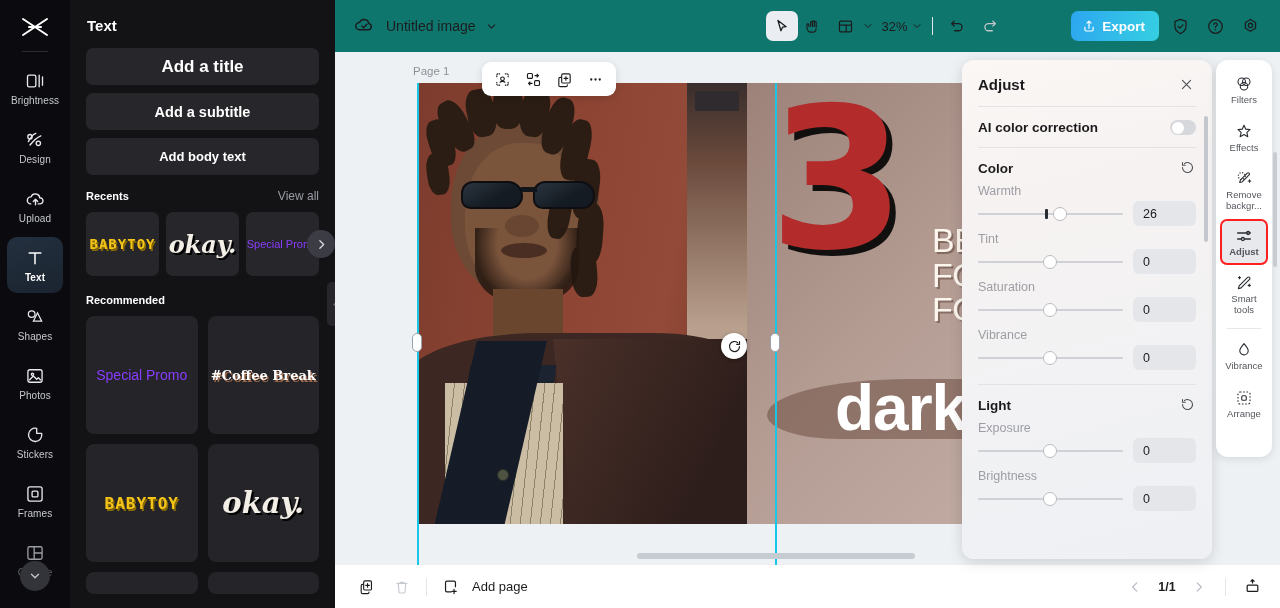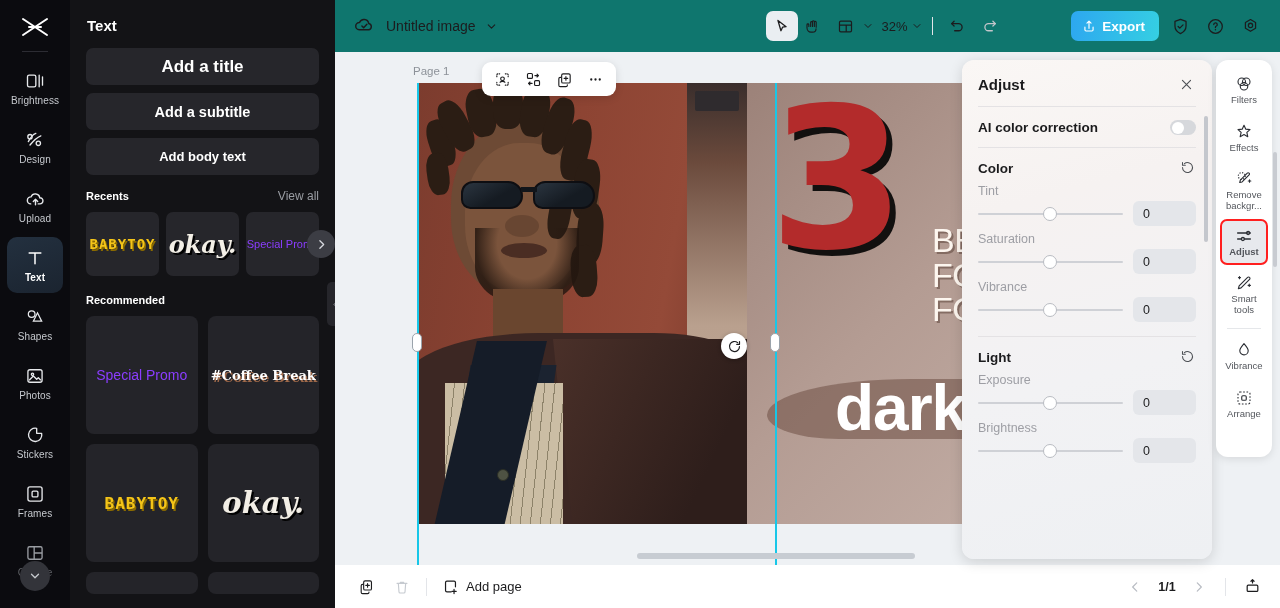--- a/index.html
+++ b/index.html
@@ -163,21 +163,21 @@
   .rot-h { position:absolute; left:386px; top:281px; width:26px; height:26px; border-radius:50%; background:#fff;
            box-shadow:0 1px 4px rgba(0,0,0,.3); display:flex; align-items:center; justify-content:center; z-index:12;}
 
   .hscroll { position:absolute; left:302px; bottom:6px; width:278px; height:6px; border-radius:3px; background:#c7ccd2; z-index: 9; }
 
   .bottombar {
     height: 43px; background:#fff; display:flex; align-items:center; padding: 0 15px 0 18px; flex: 0 0 43px;
     position: relative; z-index: 10;
   }
   .bb-ic { width:26px; height:26px; display:flex; align-items:center; justify-content:center; cursor:pointer; }
-  .addpage { display:flex; align-items:center; gap:7px; font-size:13px; color:#1c1c1e; cursor:pointer; margin-left: 4px; justify-content: space-between;}
+  .addpage { display:flex; align-items:center; gap:13px; font-size:13px; color:#1c1c1e; cursor:pointer; margin-left: 4px; justify-content: space-between;}
   .bb-right { margin-left:auto; display:flex; align-items:center; gap:6px; }
   .pagecount { font-size:12.5px; color:#1c1c1e; font-weight:bold; min-width:26px; text-align:center; }
 
   
   .adjust {
     position:absolute; right: 68px; top: 60px; width: 250px; height: 499px;
     background: linear-gradient(165deg,#faf7f5 0%,#f6f2f1 28%,#f2f2f4 62%,#eef0f3 100%);
     border-radius: 12px; box-shadow: 0 3px 14px rgba(0,0,0,.14); z-index: 20; overflow: hidden;
   }
   .aj-head { display:flex; align-items:center; justify-content:space-between; padding: 14px 16px 12px; }
@@ -641,20 +641,31 @@
         <span class="g">Color</span>
         <span class="reset-ic">
           <svg width="15" height="15" viewBox="0 0 24 24" fill="none" stroke="#4d5055" stroke-width="1.7">
             <path d="M4 12a8 8 0 1 0 3-6.2" stroke-linecap="round"></path>
             <path d="M4 4v4.5h4.5" stroke-linecap="round" stroke-linejoin="round"></path>
           </svg>
         </span>
       </div>
 
       <div class="ctrl">
+        <div class="name">Warmth</div>
+        <div class="ctrl-row">
+          <div class="slider">
+            <div class="track"></div>
+              <div class="tick" style="left:46%"></div>
+              <div class="knobc" style="left:52%"></div>
+          </div>
+          <div class="numbox">26</div>
+        </div>
+      </div>
+      <div class="ctrl">
         <div class="name">Tint</div>
         <div class="ctrl-row">
           <div class="slider">
             <div class="track"></div>
               <div class="knobc" style="left:45%"></div>
           </div>
           <div class="numbox">0</div>
         </div>
       </div>
       <div class="ctrl">

